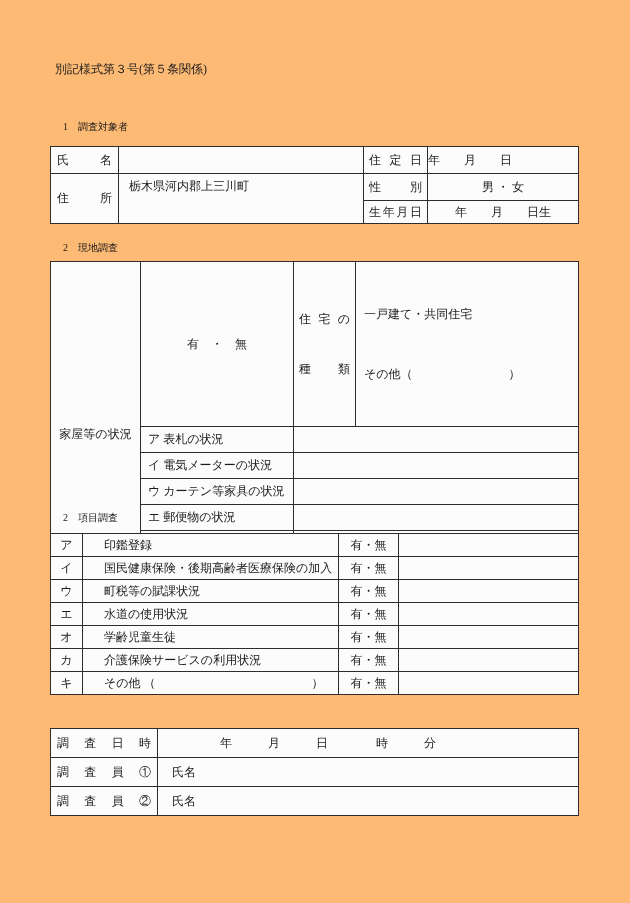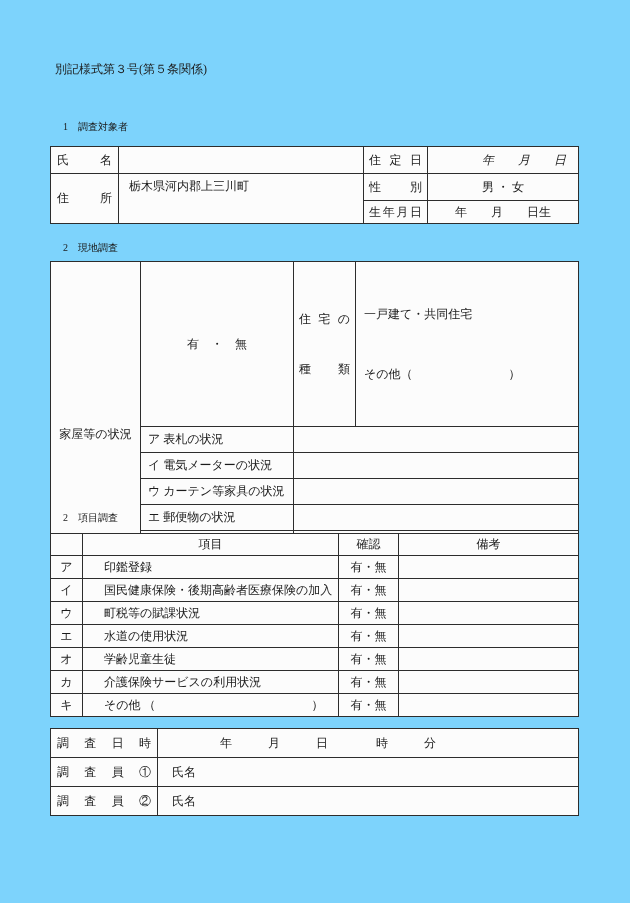--- a/index.html
+++ b/index.html
@@ -1,42 +1,42 @@
 <!DOCTYPE html>
 <html><head>
 <meta charset="utf-8">
 <style>
   * { margin:0; padding:0; box-sizing:border-box; }
   html,body { background:#e8e8e8; }
   .page {
     position:relative;
     width:630px; height:903px;
     margin:0 auto;
-    background:#7dd3fc;
+    background:#fdba74;
     font-family:"Liberation Serif","DejaVu Serif",serif;
     color:#1b1b1b;
     overflow:hidden;
   }
   .txt { position:absolute; font-size:12px; white-space:pre; }
   .title { left:0; top:89px; width:100%; text-align:center; font-size:13.5px; letter-spacing:1px; white-space:normal; }
   .sec-heading { font-size:10px; }
 
   table { position:absolute; border-collapse:collapse; table-layout:fixed; background:#fcfcfc; }
   td {
     border:1px solid #2d2d2d;
     font-size:12px;
     padding:0;
     vertical-align:middle;
     white-space:pre;
     overflow:hidden;
   }
   .j-label { text-align:justify; text-align-last:justify; padding:0 6px; }
   .j-label-sm { text-align:justify; text-align-last:justify; padding:0 5px; }
   .center { text-align:center; }
-  .right-pad { text-align:right; padding-right:12px;font-style:italic; }
+  .right-pad { padding-right:12px; }
   .item-cell { padding-left:7px; }
   .item-cell3 { padding-left:21px; }
   .vtop { vertical-align:top; padding-top:4px; padding-left:10px; }
   .two-line { line-height:20px; padding:2px 8px; vertical-align:middle; }
   .type-label div { text-align:justify; text-align-last:justify; padding:0 5px; line-height:20px; }
   .dt-value { padding-left:62px; }
   .name-value { padding-left:14px; }
 </style>
 </head>
 <body>
@@ -122,26 +122,20 @@
   <div class="txt sec-heading" style="left:63px; top:511px;">2　項目調査</div>
 
   <table style="left:50px; top:533px; width:528px;">
     <colgroup>
         <col style="width:32px">
         <col style="width:256px">
         <col style="width:60px">
         <col style="width:180px">
       </colgroup>
     <tbody>
-        <tr style="height:22px">
-      <td></td>
-      <td class="center">項目</td>
-      <td class="center">確認</td>
-      <td class="center">備考</td>
-    </tr>
     <tr style="height:23px">
       <td class="center">ア</td>
       <td class="item-cell3">印鑑登録</td>
       <td class="center">有・無</td>
       <td></td>
     </tr>
     <tr style="height:23px">
       <td class="center">イ</td>
       <td class="item-cell3">国民健康保険・後期高齢者医療保険の加入</td>
       <td class="center">有・無</td>

